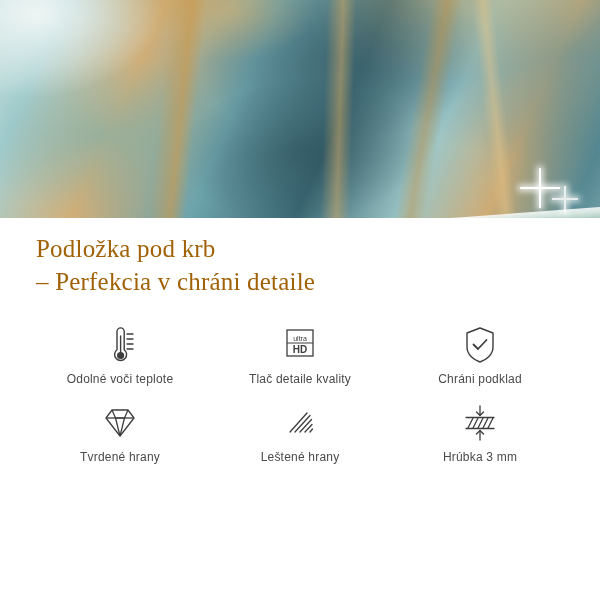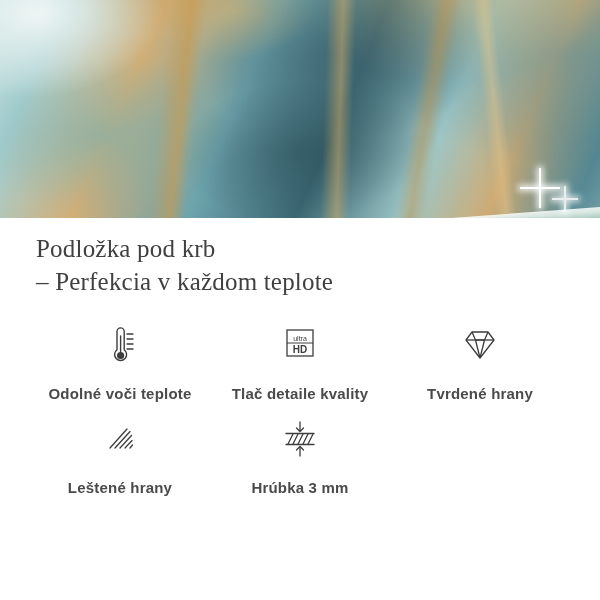--- a/index.html
+++ b/index.html
@@ -96,21 +96,21 @@
   .sparkle.s1 { left: 520px; top: 168px; width: 40px; height: 40px; }
   .sparkle.s2 { left: 552px; top: 186px; width: 26px; height: 26px; opacity: 0.85; }
 
   
   .content {
     padding: 14px 36px 0 36px;
   }
   h1.title {
     font-family: "Liberation Serif", serif;
     font-weight: 400;
-    color: #404040;
+    color: #a16207;
     font-size: 25px;
     line-height: 1.32;
     margin: 0 0 18px 0;
     letter-spacing: 0.2px;
   }
   h1.title .line2 { display: block; }
   p.body {
     font-family: "Liberation Sans", sans-serif;
     color: #3f3f3f;
     font-size: 11.5px;
@@ -132,26 +132,25 @@
     flex-direction: column;
     justify-content: flex-start;
   }
   .feature-icon {
     height: 46px;
     display: flex;
     align-items: center;
     justify-content: center;
   }
   .feature-label {
-    margin-top: 17px;
-    font-size: 15px;
+    margin-top: 4px;
+    font-size: 12px;
     color: #4a4a4a;
     letter-spacing: 0.2px;
     text-align: center;
-    font-weight: bold;
   }
   svg { display: block; }
 </style>
 </head>
 <body>
 
 <div class="page">
 
   <div class="hero">
     <div class="hero-panel">
@@ -159,21 +158,21 @@
       <div class="hero-edge"></div>
 
     </div>
     <span class="sparkle s1"></span>
     <span class="sparkle s2"></span>
   </div>
 
   <div class="content">
     <h1 class="title">
       <span>Podložka pod krb</span>
-      <span class="line2">– Perfekcia v každom teplote</span>
+      <span class="line2">– Perfekcia v chráni detaile</span>
     </h1>
   </div>
 
   <div class="features">
 
     <div class="feature">
       <div class="feature-icon">
         <svg width="40" height="44" viewBox="0 0 40 44">
           <g fill="none" stroke="#3d3d3d" stroke-width="1.4" stroke-linecap="round">
             <path d="M17 8.5a3.6 3.6 0 0 1 7.2 0v18.2a6 6 0 1 1-7.2 0z"></path>
@@ -194,20 +193,29 @@
         <svg width="46" height="44" viewBox="0 0 46 44">
           <rect x="10" y="7" width="26" height="26" fill="none" stroke="#3d3d3d" stroke-width="1.3"></rect>
           <line x1="10" y1="20" x2="36" y2="20" stroke="#3d3d3d" stroke-width="1"></line>
           <text x="23" y="17.5" font-family="Liberation Sans, sans-serif" font-size="7" fill="#3d3d3d" text-anchor="middle">ultra</text>
           <text x="23" y="30" font-family="Liberation Sans, sans-serif" font-size="10" font-weight="bold" fill="#3d3d3d" text-anchor="middle">HD</text>
         </svg>
       </div>
       <div class="feature-label">Tlač detaile kvality</div>
     </div>
 
+    <div class="feature">
+      <div class="feature-icon">
+        <svg width="44" height="44" viewBox="0 0 44 44">
+          <path d="M22 5 L35 10 V24 c0 8-7 13-13 15 -6-2-13-7-13-15 V10 Z" fill="none" stroke="#3d3d3d" stroke-width="1.4" stroke-linejoin="round"></path>
+          <path d="M15.5 21.5 l4.5 4.5 8.5-9" fill="none" stroke="#3d3d3d" stroke-width="1.8" stroke-linecap="round" stroke-linejoin="round"></path>
+        </svg>
+      </div>
+      <div class="feature-label">Chráni podklad</div>
+    </div>
 
     <div class="feature">
       <div class="feature-icon">
         <svg width="46" height="42" viewBox="0 0 46 42">
           <g fill="none" stroke="#3d3d3d" stroke-width="1.3" stroke-linejoin="round">
             <path d="M9 16 L15 8 H31 L37 16 L23 34 Z"></path>
             <path d="M9 16 H37"></path>
             <path d="M15 8 L18.5 16 L23 34"></path>
             <path d="M31 8 L27.5 16 L23 34"></path>
             <path d="M18.5 16 H27.5"></path>

